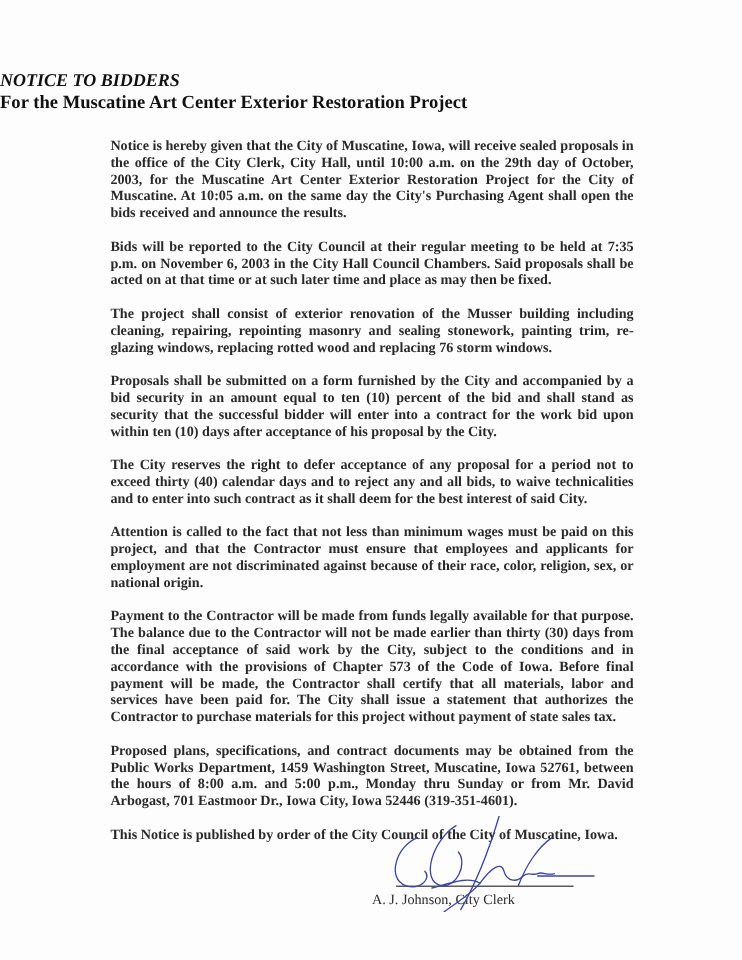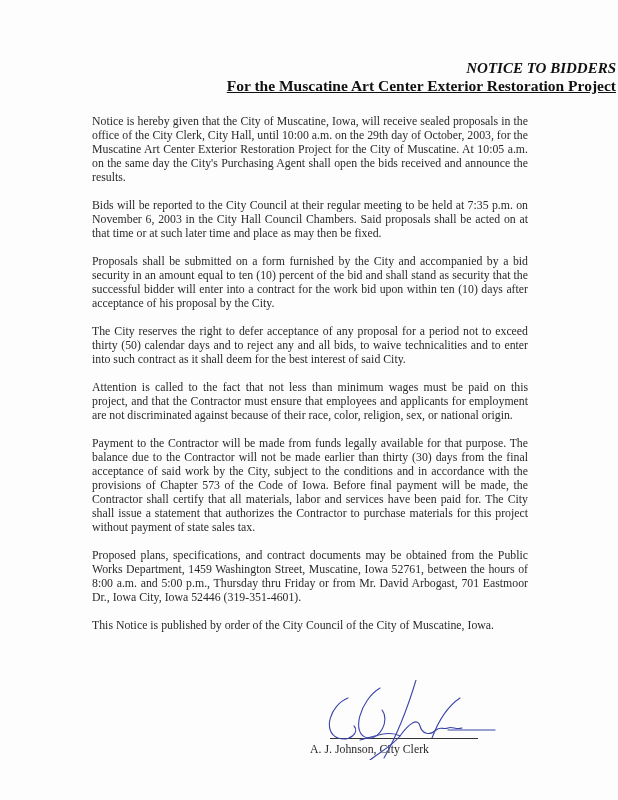--- a/index.html
+++ b/index.html
@@ -4,52 +4,54 @@
 <style>
   html, body { margin: 0; padding: 0; }
   body {
     width: 618px; height: 800px; overflow: hidden;
     background: #fdfdfd;
     font-family: "Liberation Serif", "DejaVu Serif", serif;
     color: #222;
     position: relative;
   }
   .page { position: absolute; left: 0; top: 0; width: 618px; height: 800px; }
-  .title-block { position: absolute; top: 60px; left: 0; width: 616px; text-align: right; }
+  .title-block { position: absolute; top: 60px; left: 0; width: 616px; text-align: left; }
   .title1 { font-size: 15px; font-weight: bold; font-style: italic; line-height: 17px; color: #111; }
-  .title2 { font-size: 15.5px; font-weight: bold; line-height: 18px; color: #111; text-decoration: underline; }
+  .title2 { font-size: 15.5px; font-weight: bold; line-height: 18px; color: #111; }
   .body { position: absolute; left: 92px; top: 114px; width: 436px; }
   .para {
     font-size: 11.8px; line-height: 14px; text-align: justify; margin: 0 0 14px 0;
     color: #2a2a2a;
+    font-weight: bold;
   }
   .sig-wrap { position: absolute; left: 0; top: 0; width: 618px; height: 800px; pointer-events: none; }
   .sig-name {
     position: absolute; left: 310px; top: 742px; font-size: 11.8px; color: #2a2a2a;
   }
   .sig-line { position: absolute; left: 330px; top: 738px; width: 148px; height: 1px; background: #333; }
   svg.sig { position: absolute; left: 320px; top: 680px; }
 </style>
 </head>
 <body>
 
 <div class="page">
   <div class="title-block">
     <div class="title1">NOTICE TO BIDDERS</div>
     <div class="title2">For the Muscatine Art Center Exterior Restoration Project</div>
   </div>
 
   <div class="body">
     <p class="para">Notice is hereby given that the City of Muscatine, Iowa, will receive sealed proposals in the office of the City Clerk, City Hall, until 10:00 a.m. on the 29th day of October, 2003, for the Muscatine Art Center Exterior Restoration Project for the City of Muscatine.  At 10:05 a.m. on the same day the City's Purchasing Agent shall open the bids received and announce the results.</p>
     <p class="para">Bids will be reported to the City Council at their regular meeting to be held at 7:35 p.m. on November 6, 2003 in the City Hall Council Chambers. Said proposals shall be acted on at that time or at such later time and place as may then be fixed.</p>
+    <p class="para">The project shall consist of exterior renovation of the Musser building including cleaning, repairing, repointing masonry and sealing stonework, painting trim, re-glazing windows, replacing rotted wood and replacing 76 storm windows.</p>
     <p class="para">Proposals shall be submitted on a form furnished by the City and accompanied by a bid security in an amount equal to ten (10) percent of the bid and shall stand as security that the successful bidder will enter into a contract for the work bid upon within ten (10) days after acceptance of his proposal by the City.</p>
-    <p class="para">The City reserves the right to defer acceptance of any proposal for a period not to exceed thirty (50) calendar days and to reject any and all bids, to waive technicalities and to enter into such contract as it shall deem for the best interest of said City.</p>
+    <p class="para">The City reserves the right to defer acceptance of any proposal for a period not to exceed thirty (40) calendar days and to reject any and all bids, to waive technicalities and to enter into such contract as it shall deem for the best interest of said City.</p>
     <p class="para">Attention is called to the fact that not less than minimum wages must be paid on this project, and that the Contractor must ensure that employees and applicants for employment are not discriminated against because of their race, color, religion, sex, or national origin.</p>
     <p class="para">Payment to the Contractor will be made from funds legally available for that purpose.  The balance due to the Contractor will not be made earlier than thirty (30) days from the final acceptance of said work by the City, subject to the conditions and in accordance with the provisions of Chapter 573 of the Code of Iowa.  Before final payment will be made, the Contractor shall certify that all materials, labor and services have been paid for.  The City shall issue a statement that authorizes the Contractor to purchase materials for this project without payment of state sales tax.</p>
-    <p class="para">Proposed plans, specifications, and contract documents may be obtained from the Public Works Department, 1459 Washington Street, Muscatine, Iowa  52761, between the hours of 8:00 a.m. and 5:00 p.m., Thursday thru Friday or from Mr. David Arbogast, 701 Eastmoor Dr., Iowa City, Iowa  52446 (319-351-4601).</p>
+    <p class="para">Proposed plans, specifications, and contract documents may be obtained from the Public Works Department, 1459 Washington Street, Muscatine, Iowa  52761, between the hours of 8:00 a.m. and 5:00 p.m., Monday thru Sunday or from Mr. David Arbogast, 701 Eastmoor Dr., Iowa City, Iowa  52446 (319-351-4601).</p>
     <p class="para">This Notice is published by order of the City Council of the City of Muscatine, Iowa.</p>
   </div>
 
   <div class="sig-wrap">
     <div class="sig-line"></div>
     <div class="sig-name">A. J. Johnson, City Clerk</div>
     <svg class="sig" width="180" height="80" viewBox="0 0 180 80">
       <g fill="none" stroke="#3a45a8" stroke-width="1.1" stroke-linecap="round" class="sig-ink">
         <path d="M28 18 C10 25, 2 52, 18 58 C30 62, 40 52, 34 46"></path>
         <path d="M60 8 C40 20, 30 55, 48 58 C60 60, 70 40, 62 30"></path>

